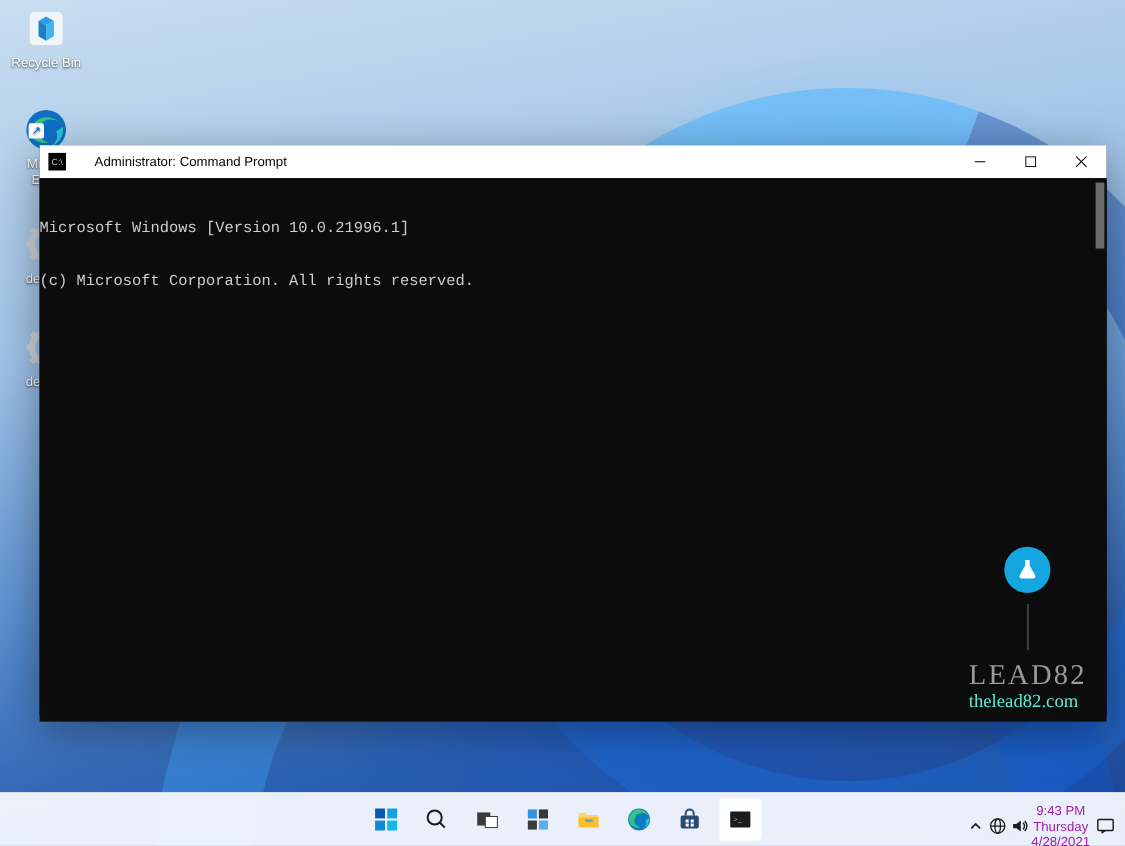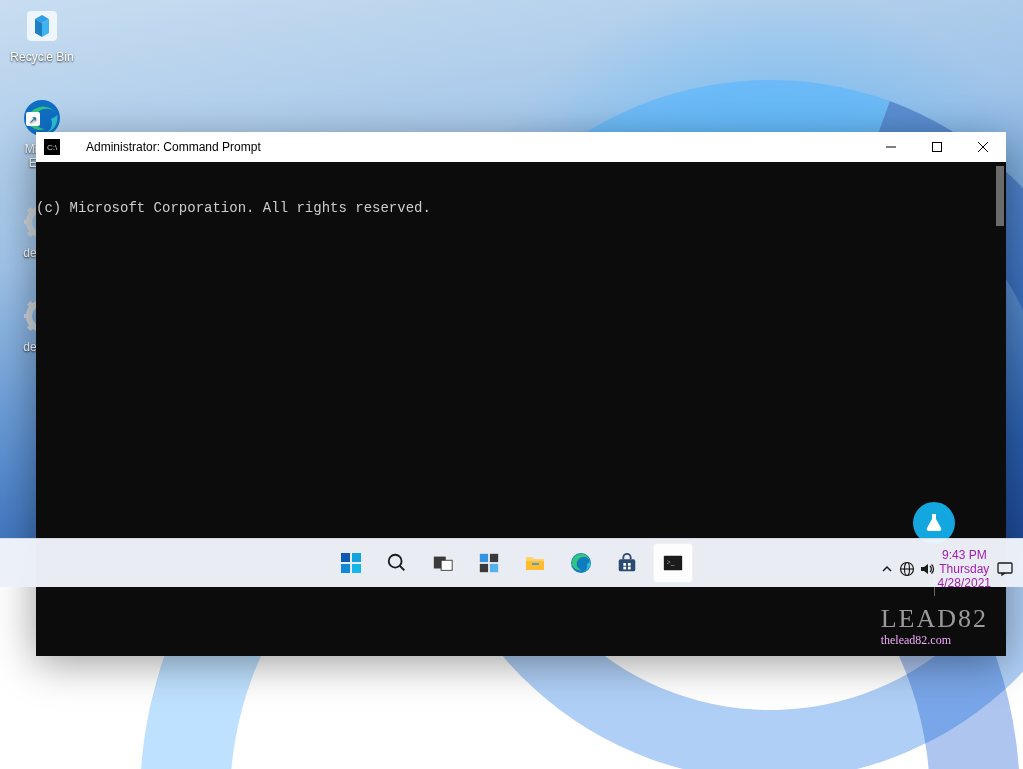--- a/index.html
+++ b/index.html
@@ -1,16 +1,16 @@
 <!DOCTYPE html>
 <html><head>
 <meta charset="utf-8">
 <style>
   html,body{margin:0;padding:0;width:1023px;height:769px;overflow:hidden;font-family:"Segoe UI",Tahoma,sans-serif;}
-  .desktop{position:relative;width:1023px;height:587px;
+  .desktop{position:relative;width:1023px;height:769px;
     background:
       radial-gradient(ellipse 600px 500px at 60% 70%, rgba(20,80,200,.6) 0%, rgba(20,80,200,0) 60%),
       radial-gradient(ellipse 500px 400px at 75% 35%, rgba(40,170,255,.45) 0%, rgba(40,170,255,0) 55%),
       linear-gradient(170deg,#c8ddf0 0%,#9fc3e8 35%,#5a8fd0 60%,#2a60b0 80%,#1a4090 100%);
   }
   
   .swirl{position:absolute;inset:0;pointer-events:none;}
   .swirl div{position:absolute;border-radius:50%;}
   .swirl .a{left:420px;top:80px;width:560px;height:560px;border:70px solid rgba(30,120,230,.35);border-top-color:rgba(80,180,255,.55);border-right-color:rgba(20,70,170,.4);transform:rotate(-25deg);}
   .swirl .b{left:140px;top:360px;width:700px;height:700px;border:90px solid rgba(20,90,210,.35);border-left-color:rgba(70,170,255,.35);transform:rotate(15deg);}
@@ -30,21 +30,21 @@
   .titlebar .spacer{flex:1;}
   .tbtn{width:46px;height:30px;display:flex;align-items:center;justify-content:center;color:#000;}
   .term{position:relative;padding:6px 0 0 0;height:calc(100% - 30px);background:#0c0c0c;color:#cccccc;font-family:Consolas,"Courier New",monospace;font-size:14px;line-height:16px;white-space:pre;overflow:hidden;}
   .term .line{padding:0 4px 0 0;}
   .scrollbar{position:absolute;right:2px;top:4px;width:8px;height:60px;background:#6b6b6b;border-radius:0;}
   .watermark{position:absolute;right:18px;bottom:10px;display:flex;align-items:center;color:#888;gap:10px;flex-direction:column;}
   .watermark .flask{width:42px;height:42px;border-radius:50%;background:#14a7df;display:flex;align-items:center;justify-content:center;}
   .watermark .sep{width:1px;height:42px;background:#666;}
   .watermark .txt{display:flex;flex-direction:column;font-family:"Segoe UI";line-height:1;}
   .watermark .brand{font-size:26px;letter-spacing:2px;font-weight:300;color:#9a9a9a;}
-  .watermark .url{font-size:12px;color:#f0abfc;margin-top:2px;}
+  .watermark .url{font-size:17px;color:#5eead4;margin-top:2px;}
   
   .taskbar{position:absolute;left:0;bottom:0;width:100%;height:48px;background:rgba(243,246,252,.96);border-top:1px solid rgba(0,0,0,.08);display:flex;align-items:center;}
   .tb-center{position:absolute;left:50%;transform:translateX(-50%);display:flex;gap:6px;align-items:center;height:100%;}
   .tb-item{width:40px;height:40px;border-radius:4px;display:flex;align-items:center;justify-content:center;}
   .tb-item.active{background:rgba(255,255,255,.9);box-shadow:0 0 0 1px rgba(0,0,0,.05) inset;}
   .tray{position:absolute;right:6px;display:flex;align-items:center;height:100%;gap:2px;font-size:12px;color:#a21caf;margin-top:12px;}
   .tray .clock{text-align:center;line-height:14px;}
   .tray .ic{width:18px;height:18px;display:flex;align-items:center;justify-content:center;}
   
   svg{display:block;}
@@ -137,20 +137,21 @@
           </svg>
         </div>
       <div class="tbtn close">
           <svg width="10" height="10">
             <line x1="0" y1="0" x2="10" y2="10" stroke="currentColor" stroke-width="1"></line>
             <line x1="10" y1="0" x2="0" y2="10" stroke="currentColor" stroke-width="1"></line>
           </svg>
         </div>
     </div>
     <div class="term">
+      <div class="line">Microsoft Windows [Version 10.0.21996.1]</div>
       <div class="line">(c) Microsoft Corporation. All rights reserved.</div>
       <div class="line"></div>
       <div class="line"></div>
       <div class="line"></div>
       <div class="scrollbar"></div>
       <div class="watermark">
         <div class="flask">
           <svg width="24" height="24" viewBox="0 0 24 24">
               <path d="M10 3 h4 v5 l5 9 a2 2 0 0 1 -1.8 3 H6.8 A2 2 0 0 1 5 17 l5 -9 Z" fill="#fff"></path>
             </svg>

